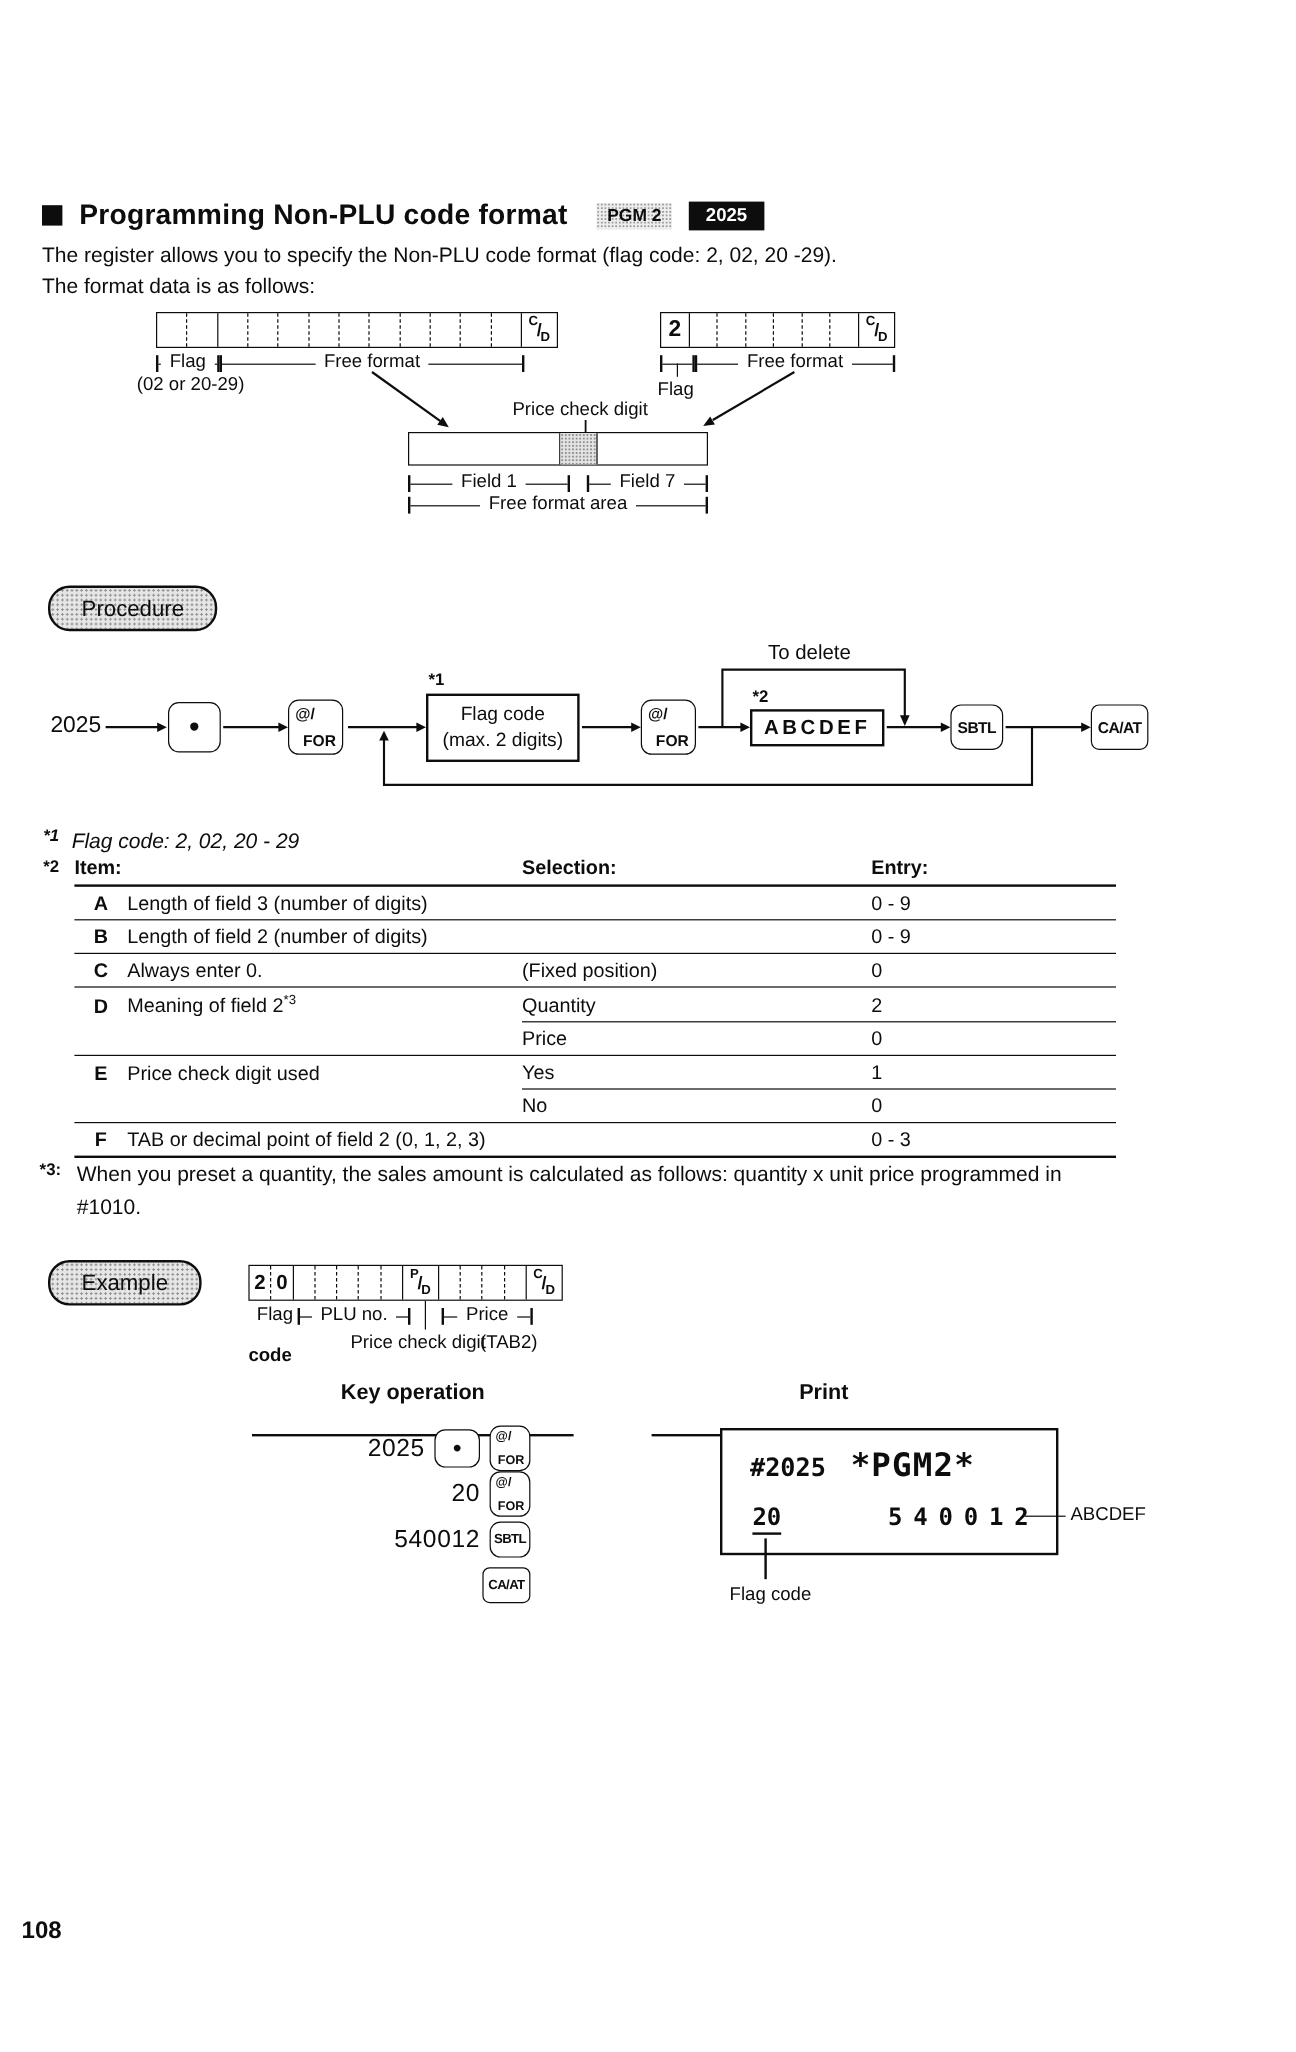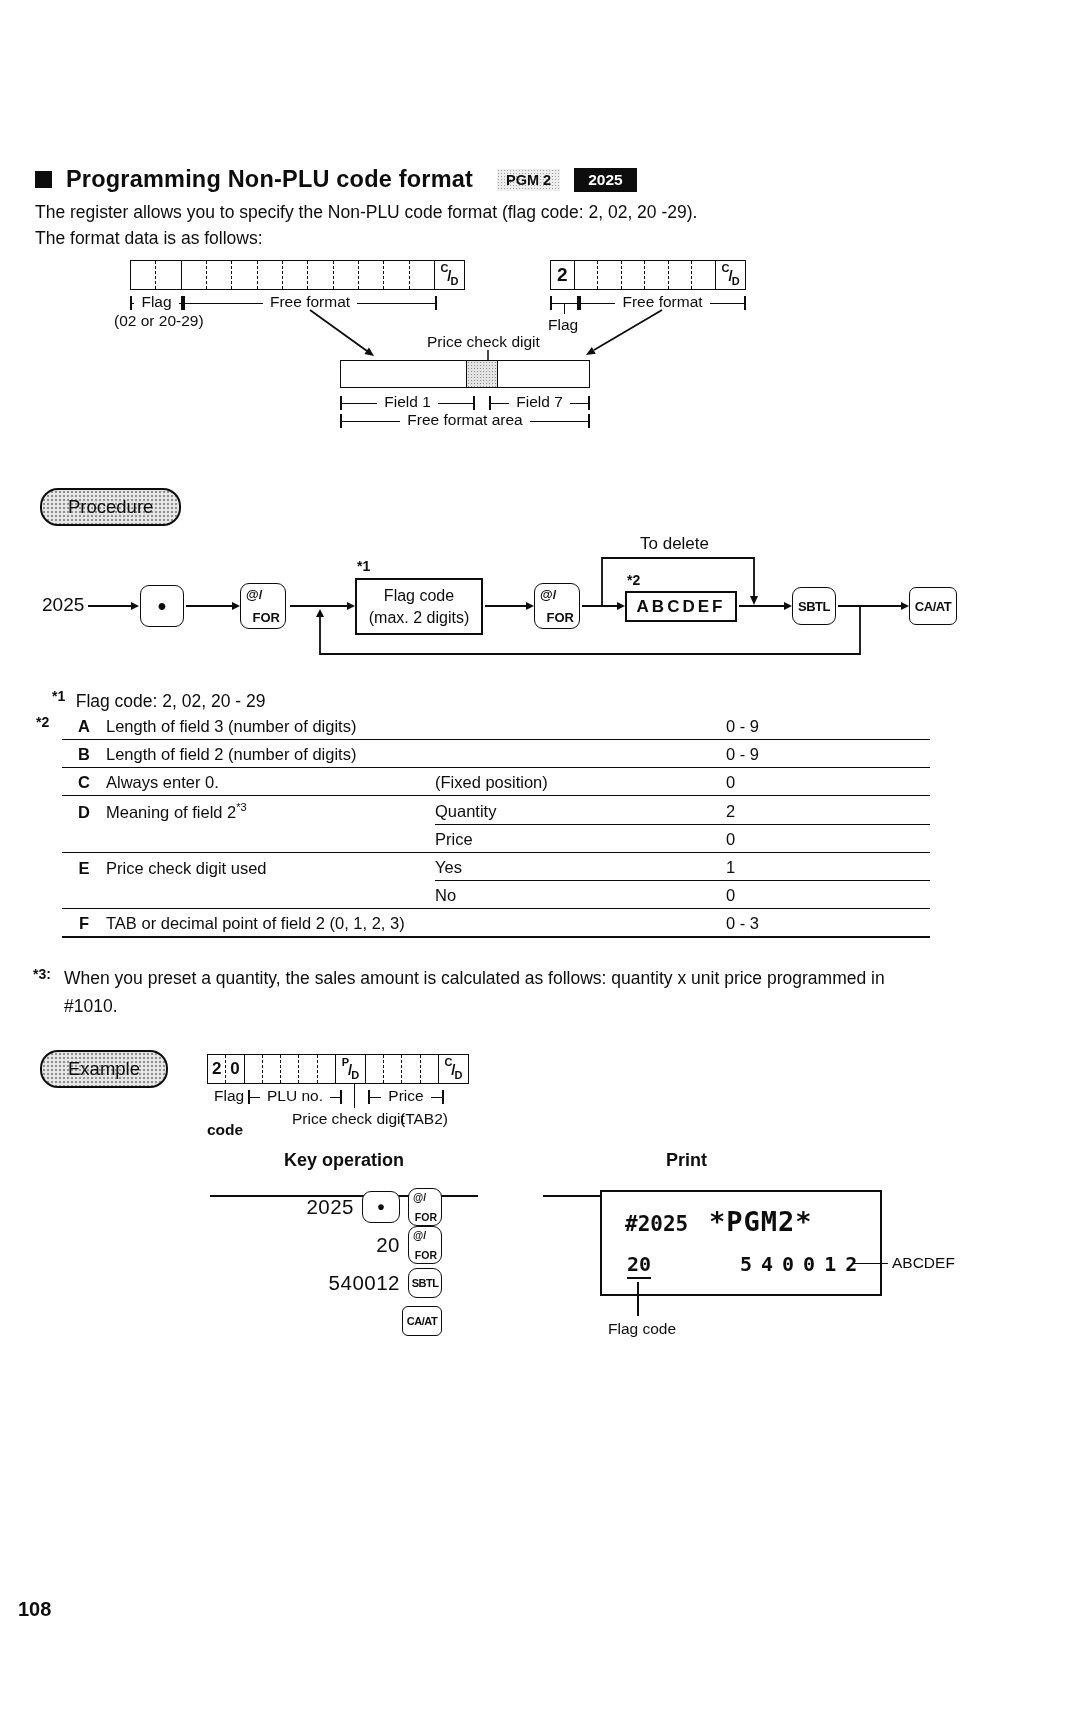--- a/index.html
+++ b/index.html
@@ -253,27 +253,32 @@
     <span class="key lg k-at_for" style="position: absolute; left: 534px; top: 55px;">
         <span class="kt">@/</span>
         <span class="kb">FOR</span>
       </span>
     <div class="lab ref" style="left:627px;top:44px;">*2</div>
     <div class="pbox" style="left:625px;top:63px;width:112px;height:31px;font-size:17px;letter-spacing:3px;">ABCDEF</div>
     <span class="key lg k-sbtl" style="position: absolute; left: 792px; top: 59px;">SBTL</span>
     <span class="key lg k-ca_at" style="position: absolute; left: 909px; top: 59px;">CA/AT</span>
   </div>
 
-  <div class="abs" style="left:52px;top:688px;">
+  <div class="abs" style="left:36px;top:688px;font-style:italic;">
     <span class="ref">*1</span>
     <span class="txt" style="margin-left:6px;">Flag code: 2, 02, 20 - 29</span>
   </div>
   <div class="lab ref" style="left:36px;top:714px;">*2</div>
 
   <div class="tbl" id="itemTable">
+    <div class="thead">
+      <div class="h-item">Item:</div>
+      <div>Selection:</div>
+      <div class="c-entry">Entry:</div>
+    </div>
   <div class="trow sep-full">
         <div class="c-item">A</div>
         <div class="c-desc">Length of field 3 (number of digits)</div>
         <div class="c-sel"></div>
         <div class="c-entry">0 - 9</div>
       </div>
       <div class="trow sep-full">
         <div class="c-item">B</div>
         <div class="c-desc">Length of field 2 (number of digits)</div>
         <div class="c-sel"></div>

